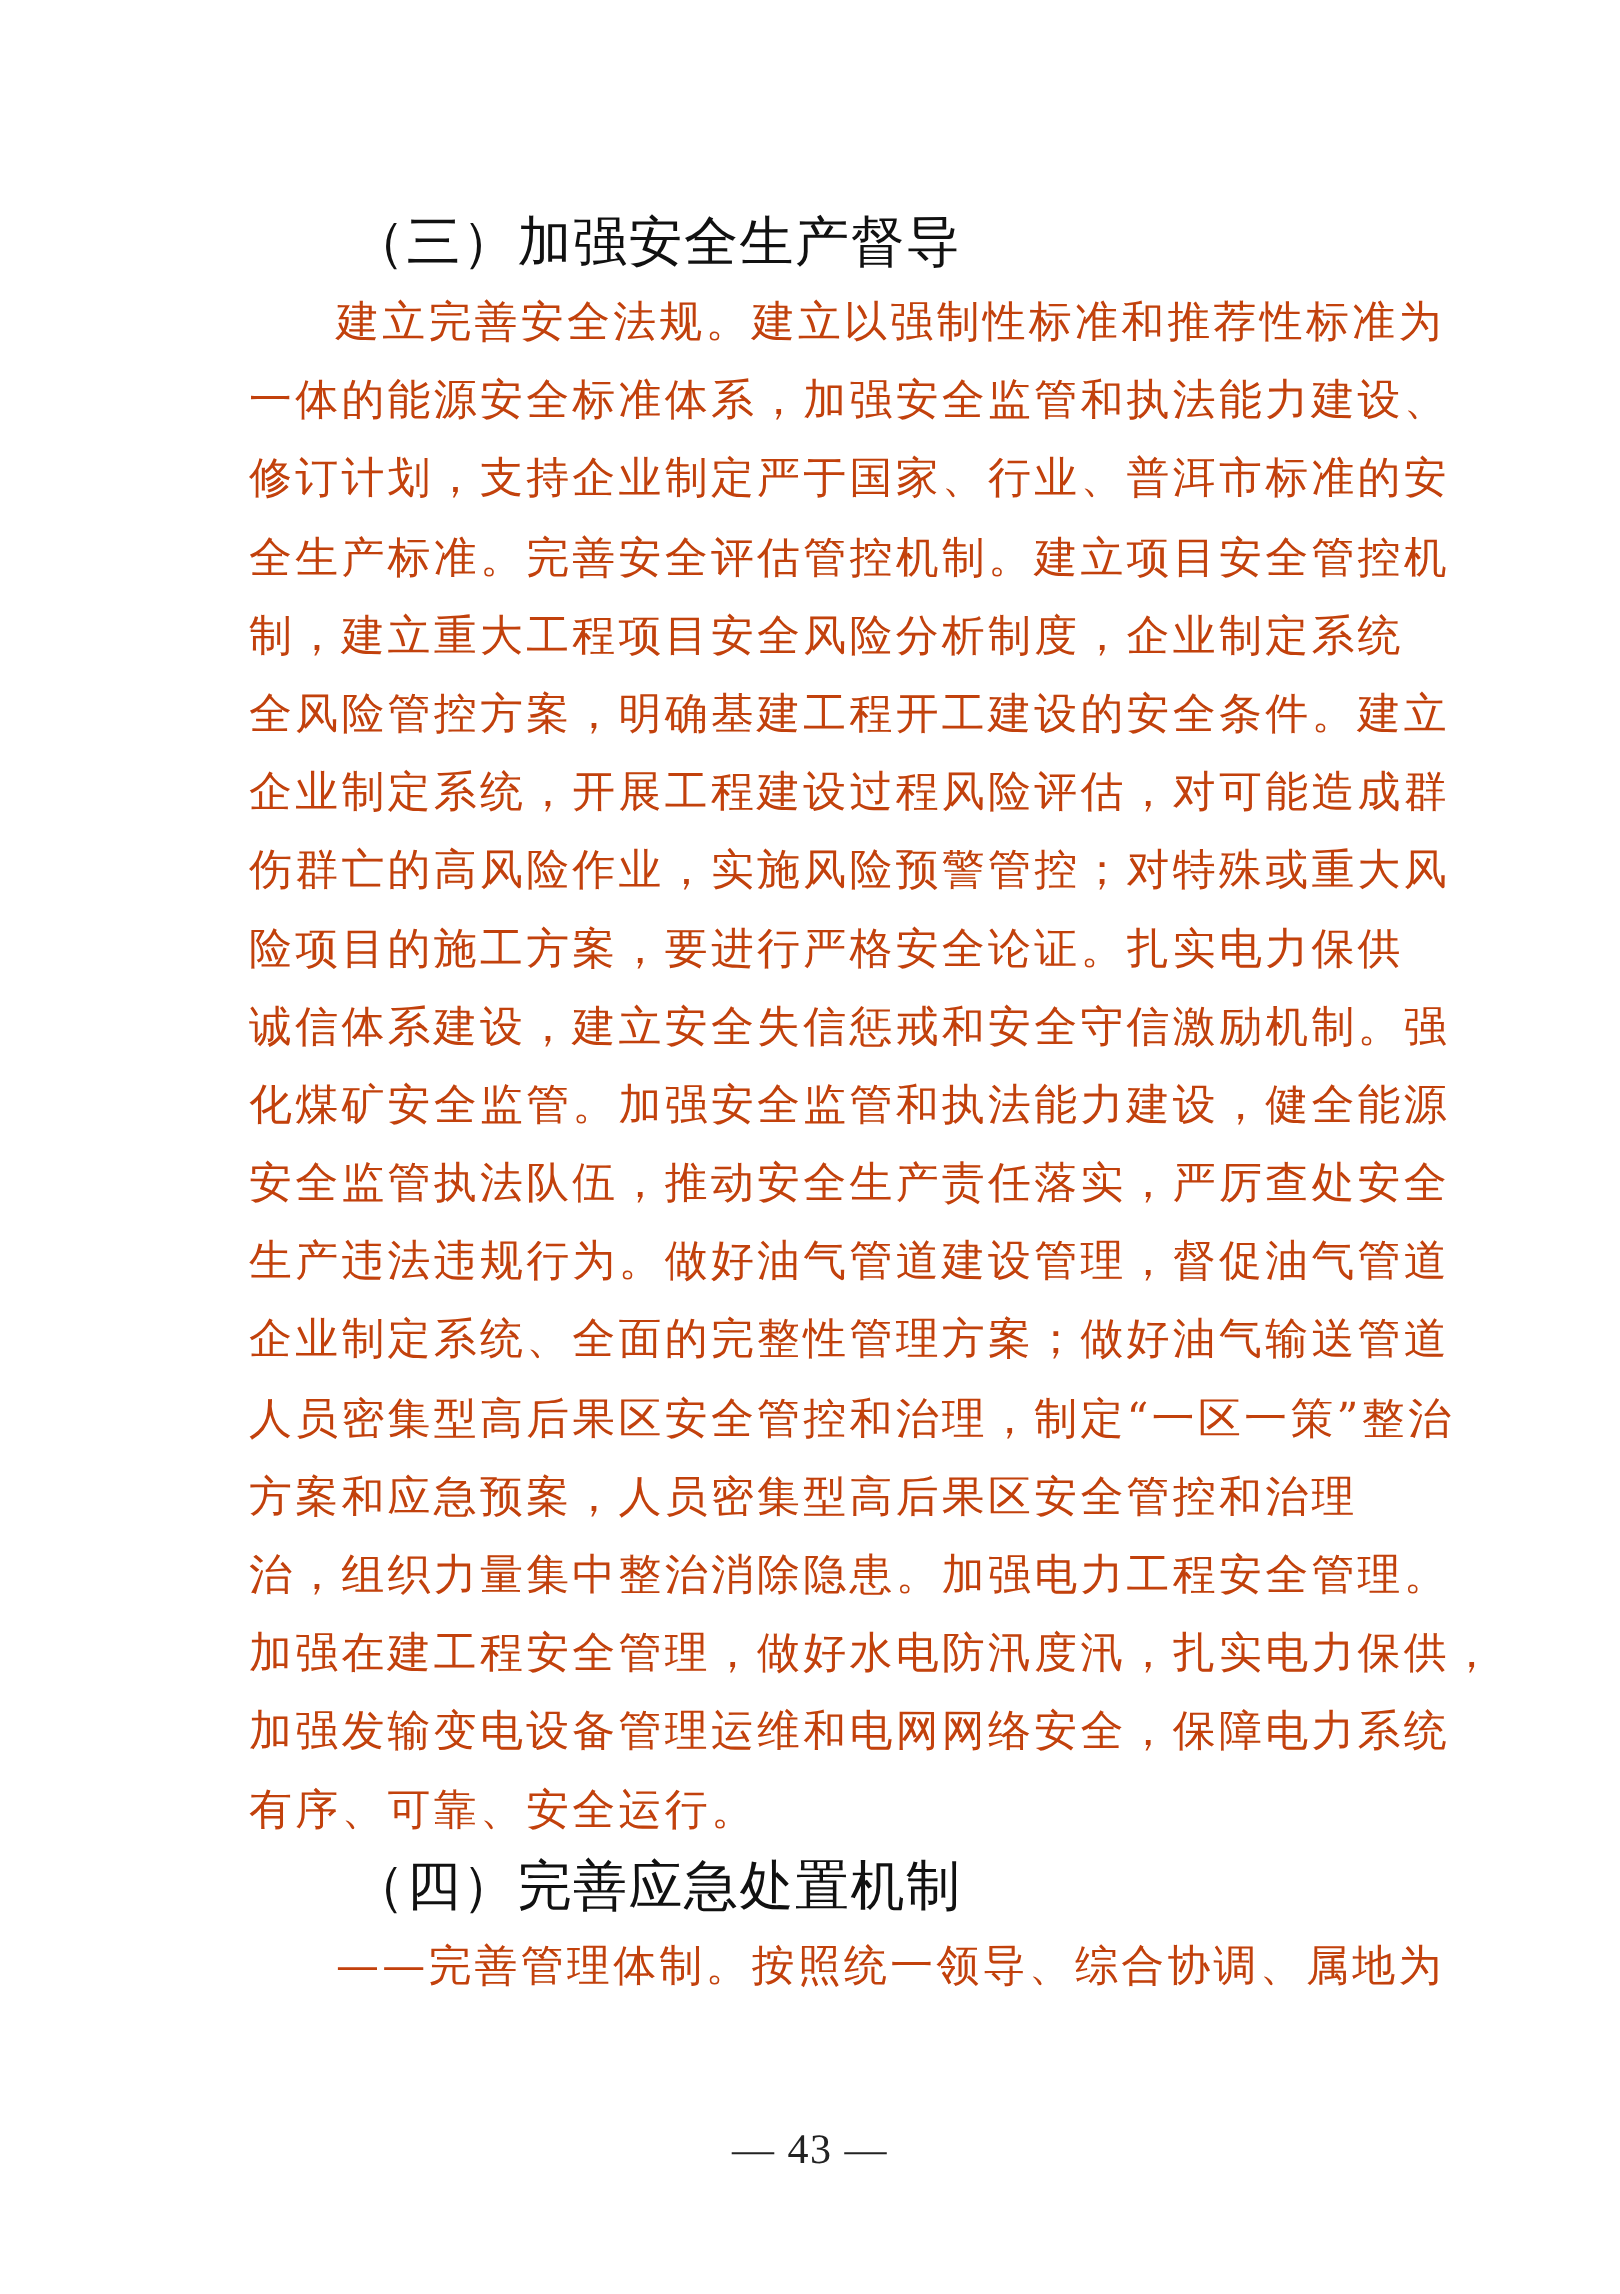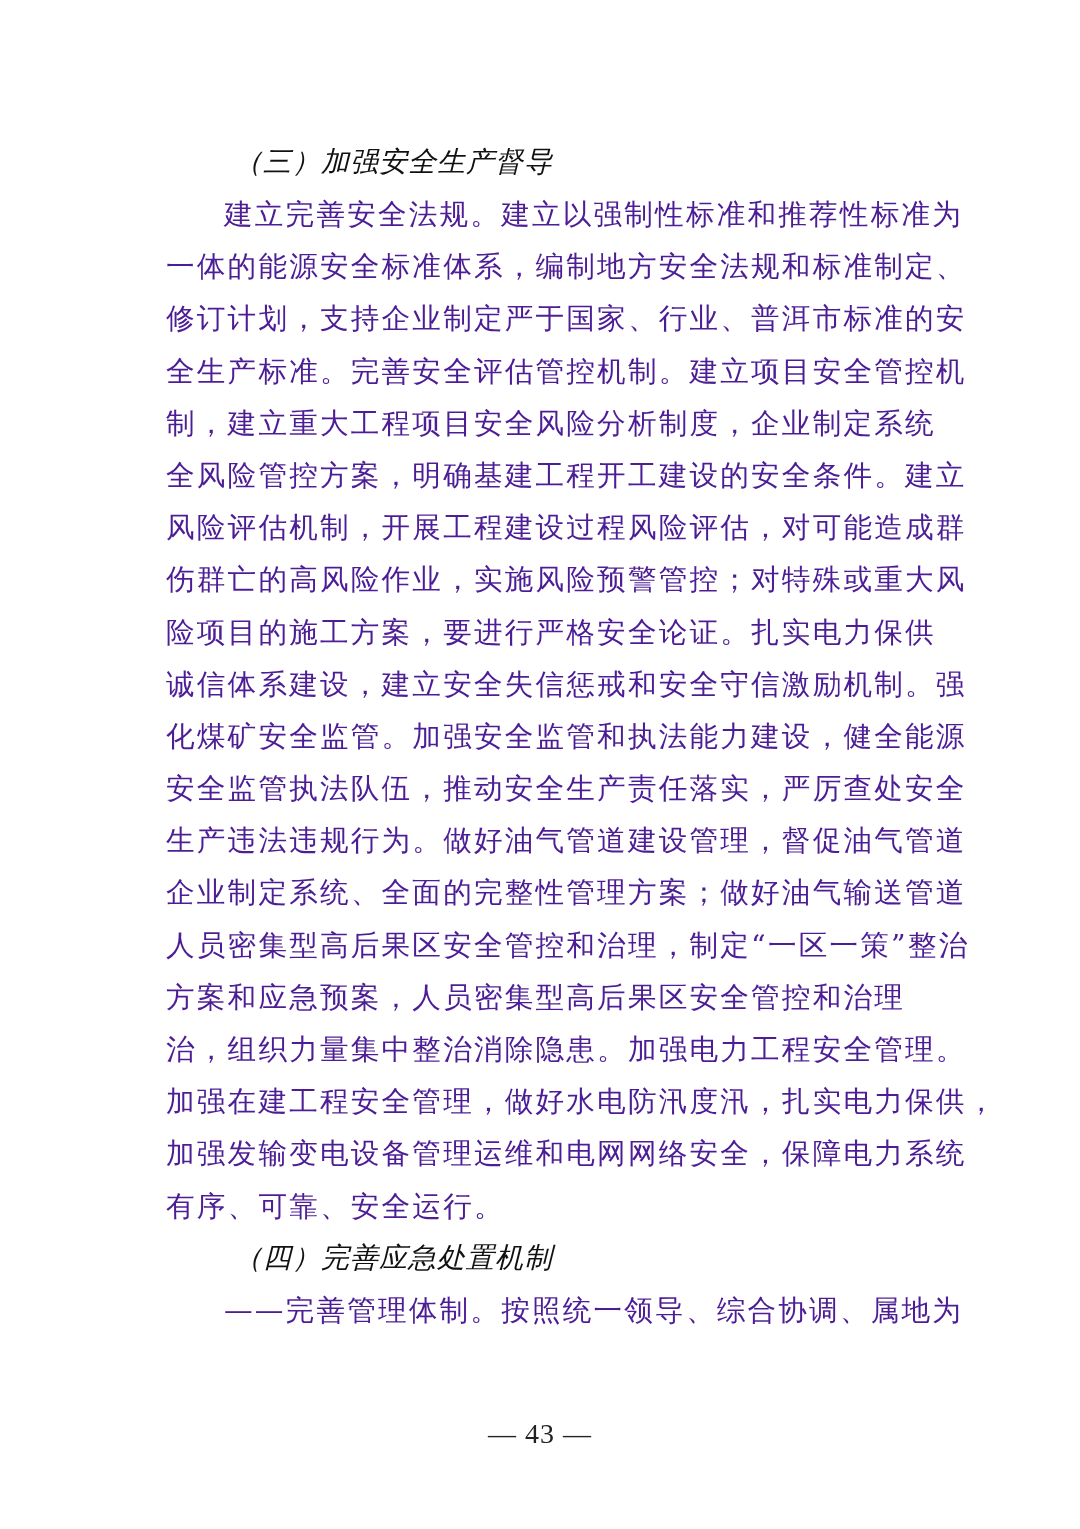--- a/index.html
+++ b/index.html
@@ -22,36 +22,35 @@
     height: 1529px;
     background: #ffffff;
   }
   .text-col {
     position: absolute;
     left: 166px;
     top: 136px;
     width: 752px;
   }
   .heading {
-    font-size: 28px;
+    font-size: 36px;
     line-height: 52px;
     height: 52px;
     padding-left: 68px;
     letter-spacing: 1px;
     white-space: nowrap;
     color: #111111;
-    font-style: italic;
   }
   .line {
     font-size: 28.6px;
     line-height: 52.2px;
     height: 52.2px;
     white-space: nowrap;
     letter-spacing: 2.2px;
-    color: #4c1d95;
+    color: #c2410c;
   }
   .line.indent {
     padding-left: 58px;
   }
   .page-number {
     position: absolute;
     left: 0;
     width: 1080px;
     top: 1418px;
     text-align: center;
@@ -63,26 +62,26 @@
 </style>
 </head>
 <body>
 
 <div class="page">
   <div class="text-col">
 
     <div class="heading">（三）加强安全生产督导</div>
 
     <div class="line indent">建立完善安全法规。建立以强制性标准和推荐性标准为</div>
-    <div class="line">一体的能源安全标准体系，编制地方安全法规和标准制定、</div>
+    <div class="line">一体的能源安全标准体系，加强安全监管和执法能力建设、</div>
     <div class="line">修订计划，支持企业制定严于国家、行业、普洱市标准的安</div>
     <div class="line">全生产标准。完善安全评估管控机制。建立项目安全管控机</div>
     <div class="line">制，建立重大工程项目安全风险分析制度，企业制定系统</div>
     <div class="line">全风险管控方案，明确基建工程开工建设的安全条件。建立</div>
-    <div class="line">风险评估机制，开展工程建设过程风险评估，对可能造成群</div>
+    <div class="line">企业制定系统，开展工程建设过程风险评估，对可能造成群</div>
     <div class="line">伤群亡的高风险作业，实施风险预警管控；对特殊或重大风</div>
     <div class="line">险项目的施工方案，要进行严格安全论证。扎实电力保供</div>
     <div class="line">诚信体系建设，建立安全失信惩戒和安全守信激励机制。强</div>
     <div class="line">化煤矿安全监管。加强安全监管和执法能力建设，健全能源</div>
     <div class="line">安全监管执法队伍，推动安全生产责任落实，严厉查处安全</div>
     <div class="line">生产违法违规行为。做好油气管道建设管理，督促油气管道</div>
     <div class="line">企业制定系统、全面的完整性管理方案；做好油气输送管道</div>
     <div class="line">人员密集型高后果区安全管控和治理，制定“一区一策”整治</div>
     <div class="line">方案和应急预案，人员密集型高后果区安全管控和治理</div>
     <div class="line">治，组织力量集中整治消除隐患。加强电力工程安全管理。</div>

